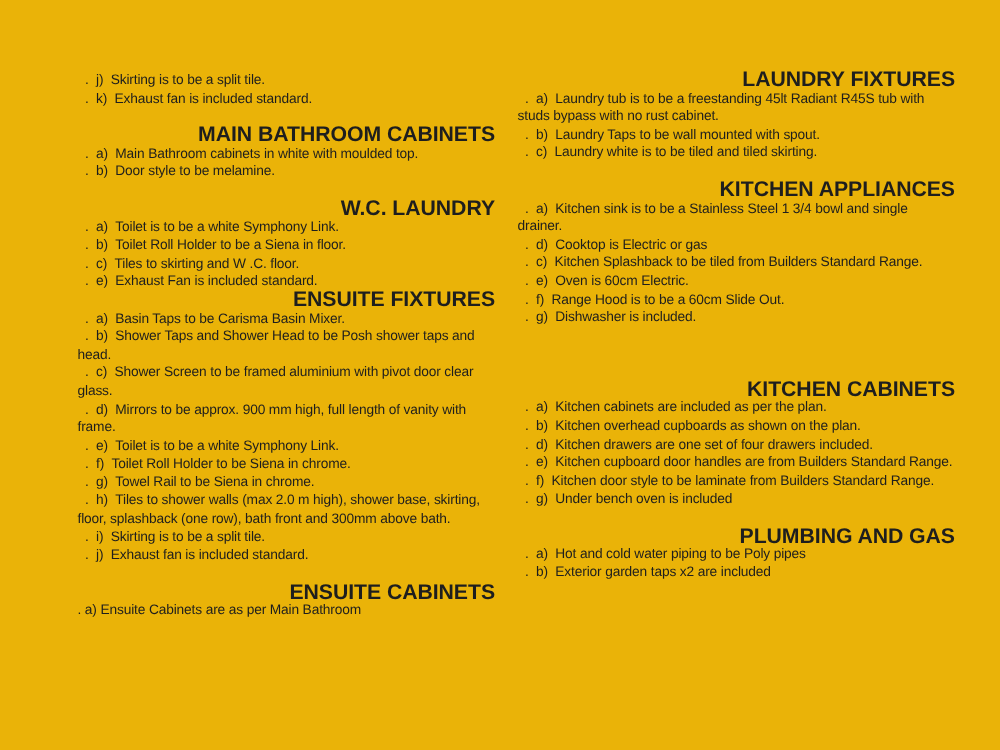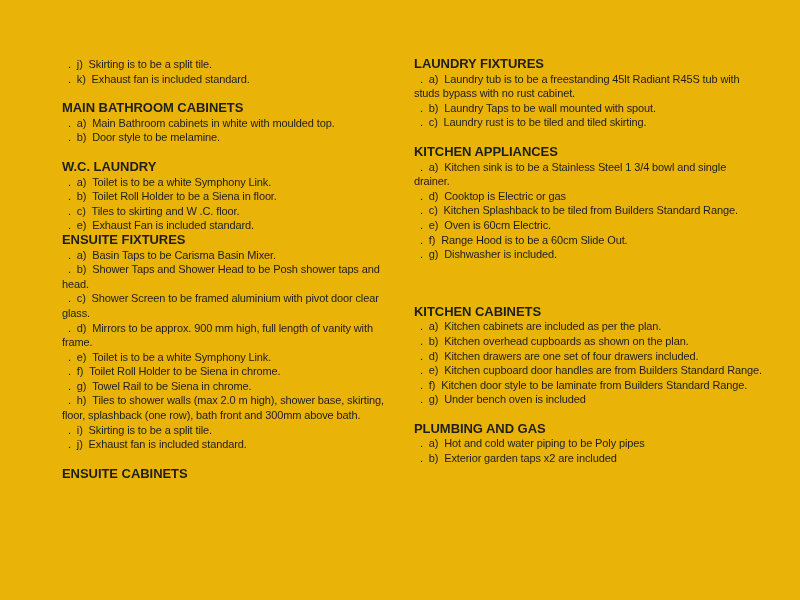--- a/index.html
+++ b/index.html
@@ -26,25 +26,26 @@
   .col-left  { left: 62px;  width: 334px; }
   .col-right { left: 414px; width: 350px; }
 
   .section { margin: 0; }
   .section.has-head { margin-top: 15px; }
   .col .section:first-child { margin-top: 0; }
   .section[data-section="ensuite-fixtures"] { margin-top: 0; }
   .section[data-section="kitchen-cabinets"] { margin-top: 43px; }
 
   .section h2 {
-    font-size: 13px;
+    font-size: 17px;
     line-height: 14.6px;
     font-weight: 700;
     margin: 0;
     letter-spacing: -0.05px;
+    text-align: right;
   }
   .item {
     margin: 0;
     text-indent: 6px; 
   }
   .item.tight { text-indent: 0; }
   .item .marker { white-space: pre; }
 </style>
 </head>
 <body>
@@ -75,28 +76,29 @@
         <p class="item"><span class="marker">.&nbsp;&nbsp;d)&nbsp;&nbsp;</span><span>Mirrors to be approx. 900 mm high, full length of vanity with frame.</span></p>
         <p class="item"><span class="marker">.&nbsp;&nbsp;e)&nbsp;&nbsp;</span><span>Toilet is to be a white Symphony Link.</span></p>
         <p class="item"><span class="marker">.&nbsp;&nbsp;f)&nbsp;&nbsp;</span><span>Toilet Roll Holder to be Siena in chrome.</span></p>
         <p class="item"><span class="marker">.&nbsp;&nbsp;g)&nbsp;&nbsp;</span><span>Towel Rail to be Siena in chrome.</span></p>
         <p class="item"><span class="marker">.&nbsp;&nbsp;h)&nbsp;&nbsp;</span><span>Tiles to shower walls (max 2.0 m high), shower base, skirting, floor, splashback (one row), bath front and 300mm above bath.</span></p>
         <p class="item"><span class="marker">.&nbsp;&nbsp;i)&nbsp;&nbsp;</span><span>Skirting is to be a split tile.</span></p>
         <p class="item"><span class="marker">.&nbsp;&nbsp;j)&nbsp;&nbsp;</span><span>Exhaust fan is included standard.</span></p>
       </div>
       <div class="section has-head" data-section="ensuite-cabinets">
         <h2>ENSUITE CABINETS</h2>
+        <p class="item tight"><span class="marker">. a) </span><span>Ensuite Cabinets are as per Main Bathroom</span></p>
       </div>
     </div>
   <div class="col col-right" id="col-right">
       <div class="section has-head" data-section="laundry-fixtures">
         <h2>LAUNDRY FIXTURES</h2>
         <p class="item"><span class="marker">.&nbsp;&nbsp;a)&nbsp;&nbsp;</span><span>Laundry tub is to be a freestanding 45lt Radiant R45S tub with studs bypass with no rust cabinet.</span></p>
         <p class="item"><span class="marker">.&nbsp;&nbsp;b)&nbsp;&nbsp;</span><span>Laundry Taps to be wall mounted with spout.</span></p>
-        <p class="item"><span class="marker">.&nbsp;&nbsp;c)&nbsp;&nbsp;</span><span>Laundry rust is to be tiled and tiled skirting.</span></p>
+        <p class="item"><span class="marker">.&nbsp;&nbsp;c)&nbsp;&nbsp;</span><span>Laundry white is to be tiled and tiled skirting.</span></p>
       </div>
       <div class="section has-head" data-section="kitchen-appliances">
         <h2>KITCHEN APPLIANCES</h2>
         <p class="item"><span class="marker">.&nbsp;&nbsp;a)&nbsp;&nbsp;</span><span>Kitchen sink is to be a Stainless Steel 1 3/4 bowl and single drainer.</span></p>
         <p class="item"><span class="marker">.&nbsp;&nbsp;d)&nbsp;&nbsp;</span><span>Cooktop is Electric or gas</span></p>
         <p class="item"><span class="marker">.&nbsp;&nbsp;c)&nbsp;&nbsp;</span><span>Kitchen Splashback to be tiled from Builders Standard Range.</span></p>
         <p class="item"><span class="marker">.&nbsp;&nbsp;e)&nbsp;&nbsp;</span><span>Oven is 60cm Electric.</span></p>
         <p class="item"><span class="marker">.&nbsp;&nbsp;f)&nbsp;&nbsp;</span><span>Range Hood is to be a 60cm Slide Out.</span></p>
         <p class="item"><span class="marker">.&nbsp;&nbsp;g)&nbsp;&nbsp;</span><span>Dishwasher is included.</span></p>
       </div>

